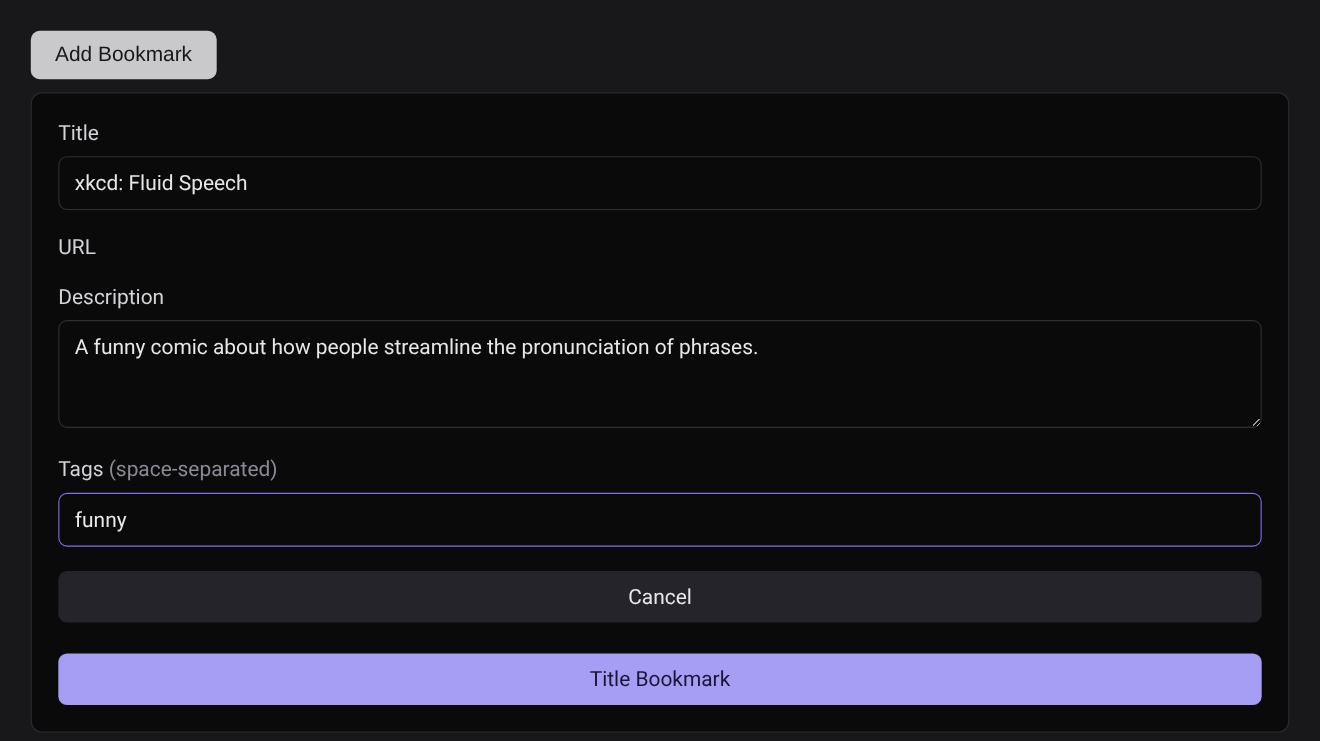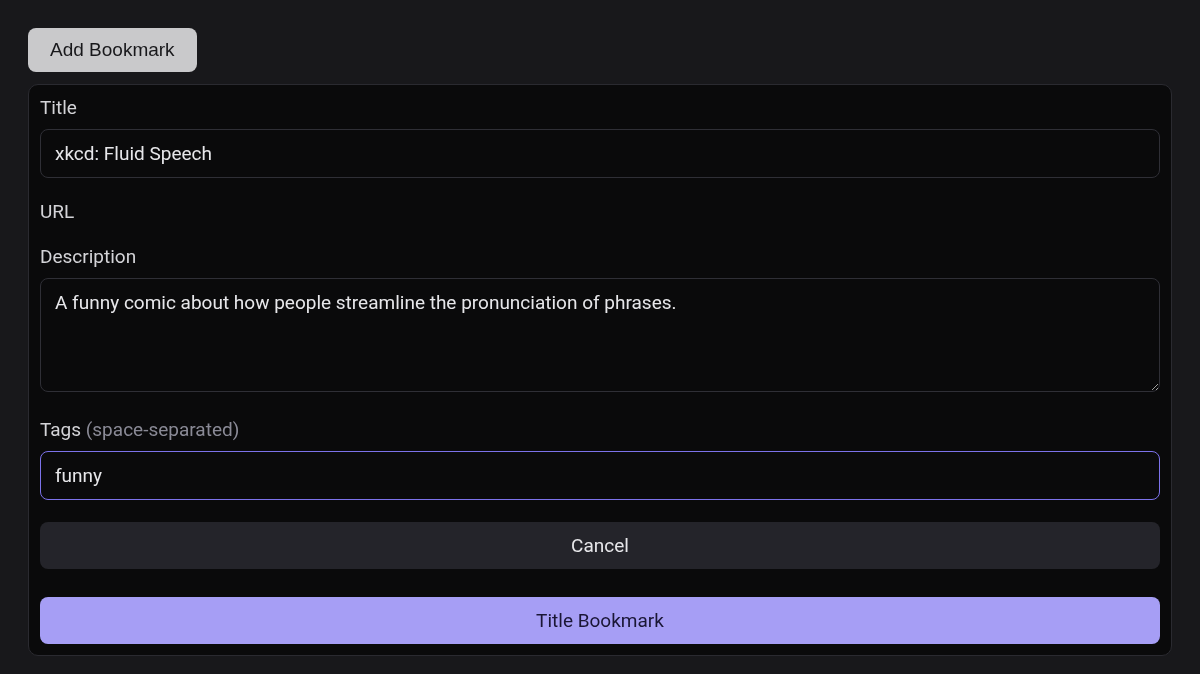--- a/index.html
+++ b/index.html
@@ -28,21 +28,21 @@
       cursor: pointer;
       margin-bottom: 12px;
       display: inline-block;
       text-align: center;
     }
 
     .form-panel {
       background: #0a0a0b;
       border: 1px solid #2a2a30;
       border-radius: 10px;
-      padding: 11px;
+      padding: 24px;
       width: 1144px;
     }
 
     .field-group {
       margin-bottom: 22px;
     }
 
     .field-label {
       color: #d4d4d8;
       font-size: 19px;
@@ -74,21 +74,21 @@
     .textarea-input {
       width: 100%;
       background: #0a0a0b;
       border: 1px solid #2f2f36;
       border-radius: 8px;
       padding: 12px 14px;
       color: #e7e7ea;
       font-size: 19px;
       font-family: inherit;
       outline: none;
-      height: 114px;
+      height: 98px;
       resize: both;
     }
 
     .button-row {
       display: flex;
       justify-content: center;
       gap: 28px;
       margin-top: 22px;
       flex-direction: column;
     }

